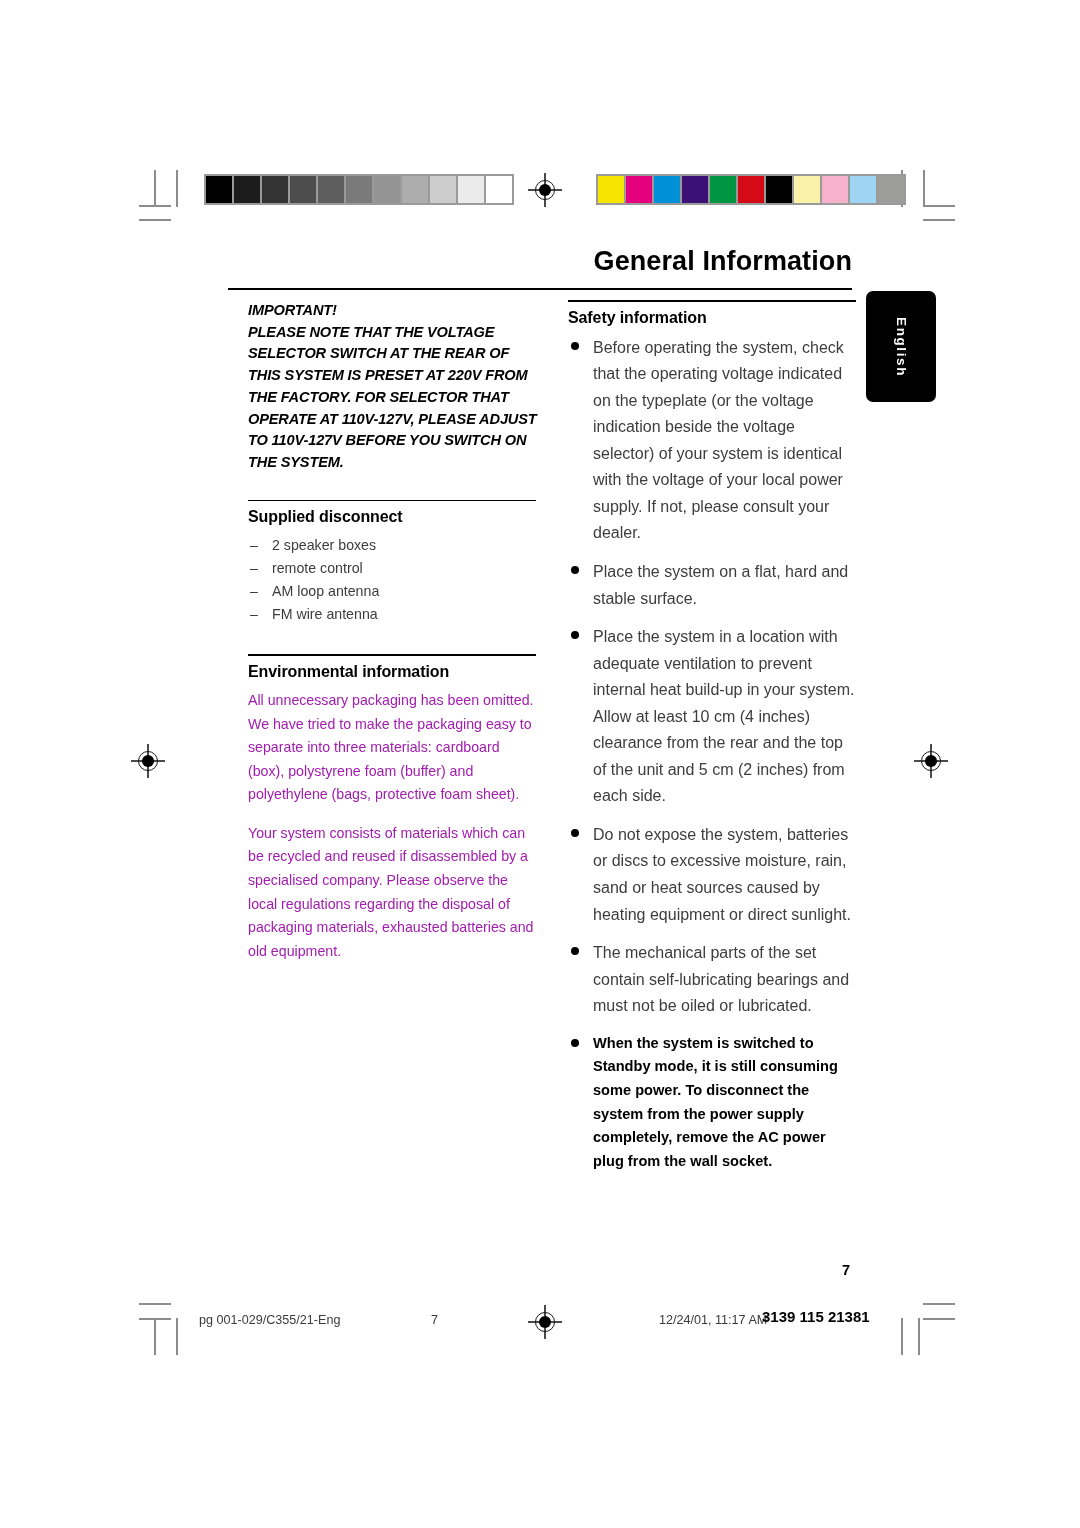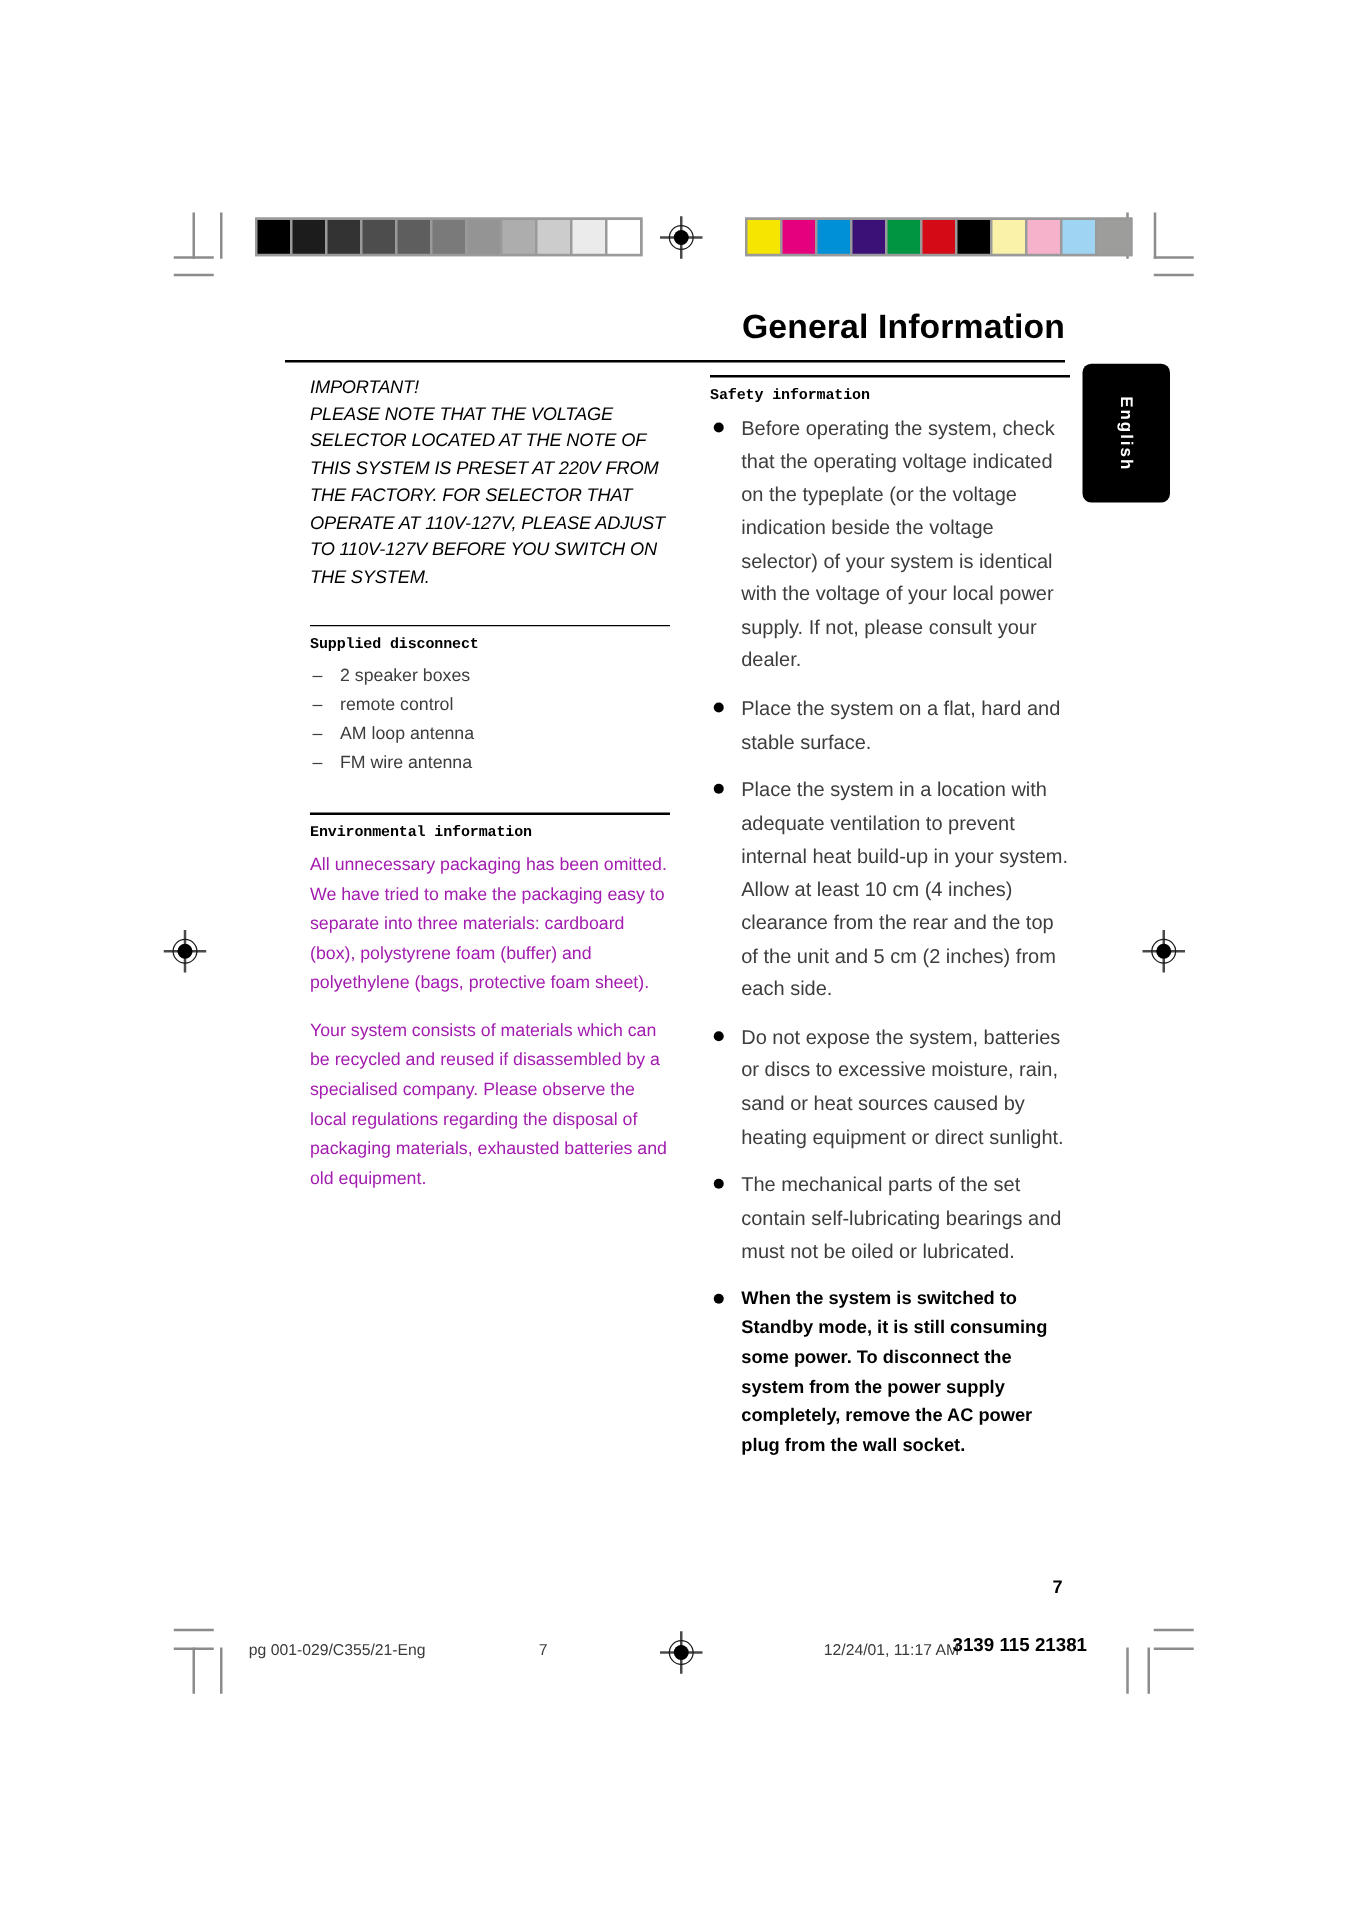--- a/index.html
+++ b/index.html
@@ -84,31 +84,30 @@
   .col-left { left: 248px; }
   .col-right { left: 568px; }
 
   .rule {
     height: 1.6px;
     background: #000;
     margin: 0 0 7px 0;
   }
 
   h2.sec {
-    font-size: 12px;
+    font-size: 16px;
     font-weight: bold;
     color: #000;
     margin: 0 0 8px 0;
     letter-spacing: -0.1px;
-    font-family: Liberation Mono, monospace;
   }
 
   .important {
     font-size: 14.6px;
-    font-weight: normal;
+    font-weight: bold;
     font-style: italic;
     line-height: 1.49;
     color: #000;
     margin: 0 0 26px 0;
     letter-spacing: -0.15px;
   }
   .important .ln { display: block; white-space: nowrap; }
 
   .dashlist { list-style: none; margin: 0 0 28px 0; padding: 0; }
   .dashlist li {
@@ -282,21 +281,21 @@
 </div>
 
 <div class="page-title">General Information</div>
 <div class="title-rule"></div>
 
 <div class="col col-left">
 
   <div class="important">
     <span class="ln">IMPORTANT!</span>
     <span class="ln">PLEASE NOTE THAT THE VOLTAGE</span>
-    <span class="ln">SELECTOR LOCATED AT THE NOTE OF</span>
+    <span class="ln">SELECTOR SWITCH AT THE REAR OF</span>
     <span class="ln">THIS SYSTEM IS PRESET AT 220V FROM</span>
     <span class="ln">THE FACTORY. FOR SELECTOR THAT</span>
     <span class="ln">OPERATE AT 110V-127V, PLEASE ADJUST</span>
     <span class="ln">TO 110V-127V BEFORE YOU SWITCH ON</span>
     <span class="ln">THE SYSTEM.</span>
   </div>
 
   <div class="rule"></div>
   <h2 class="sec">Supplied disconnect</h2>
   <ul class="dashlist">

